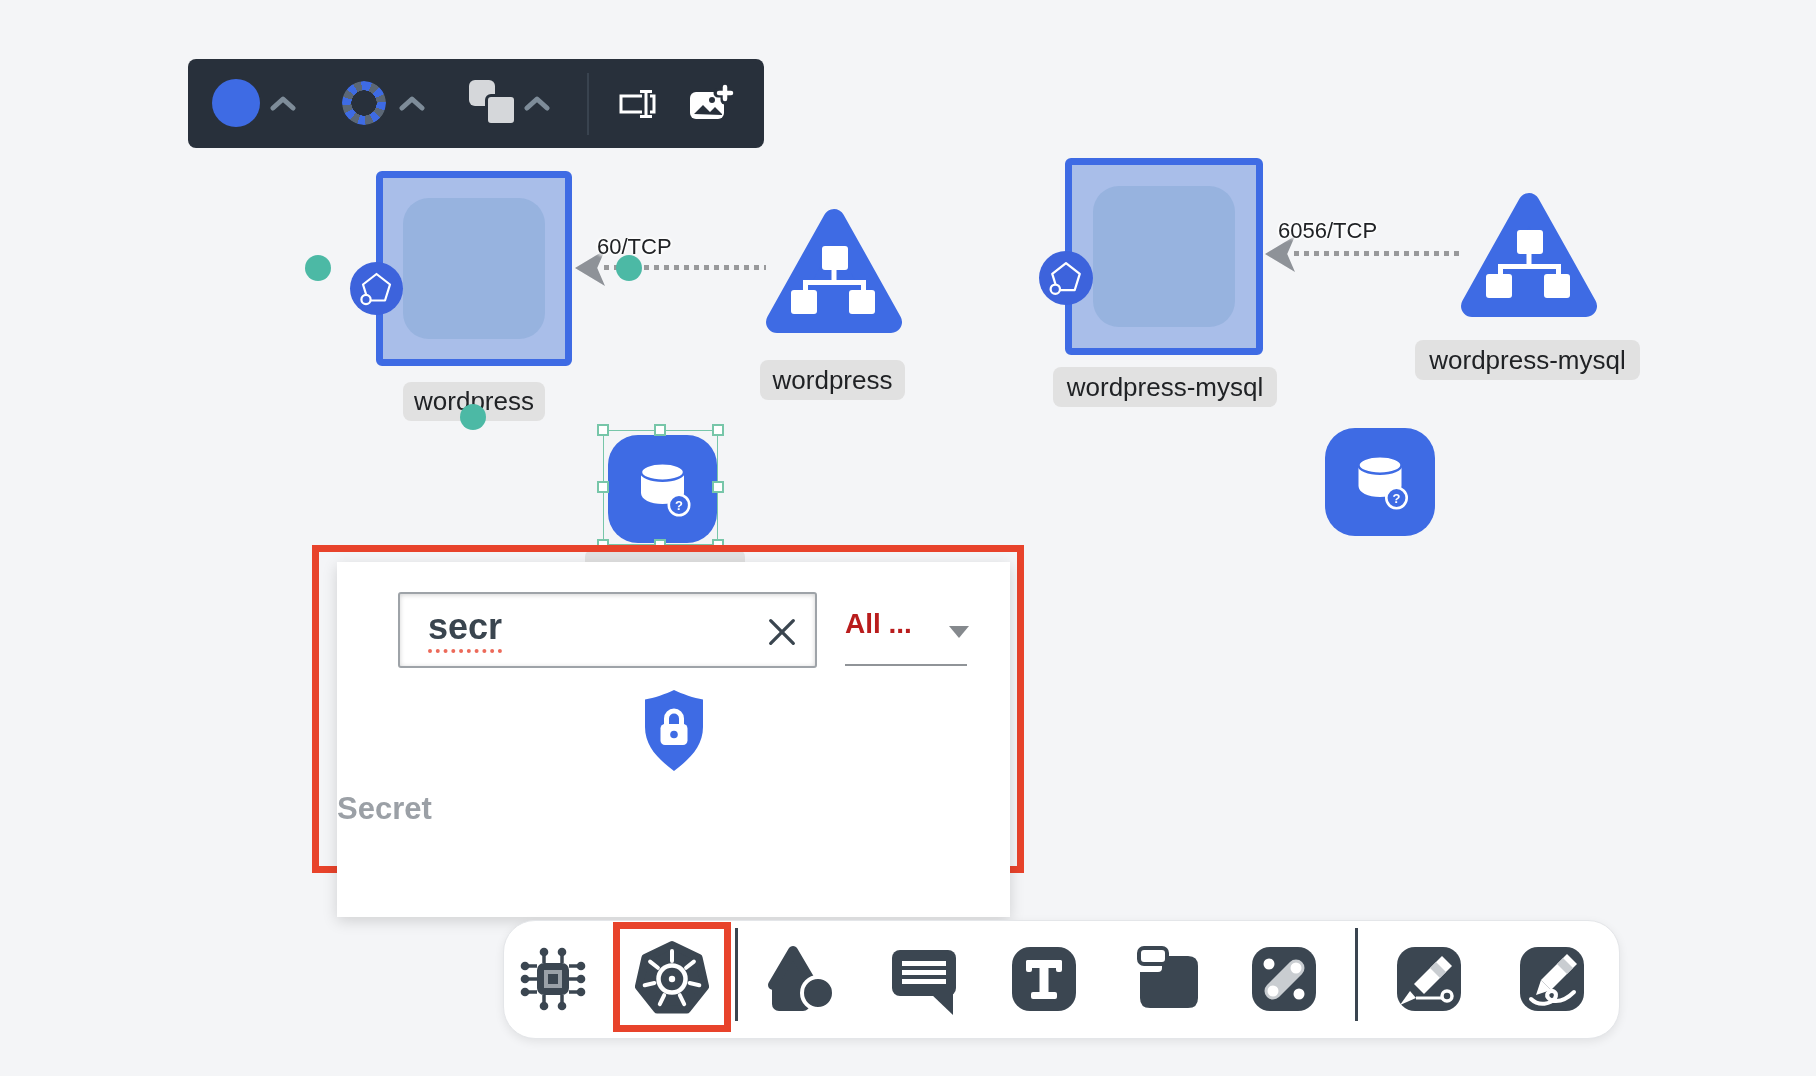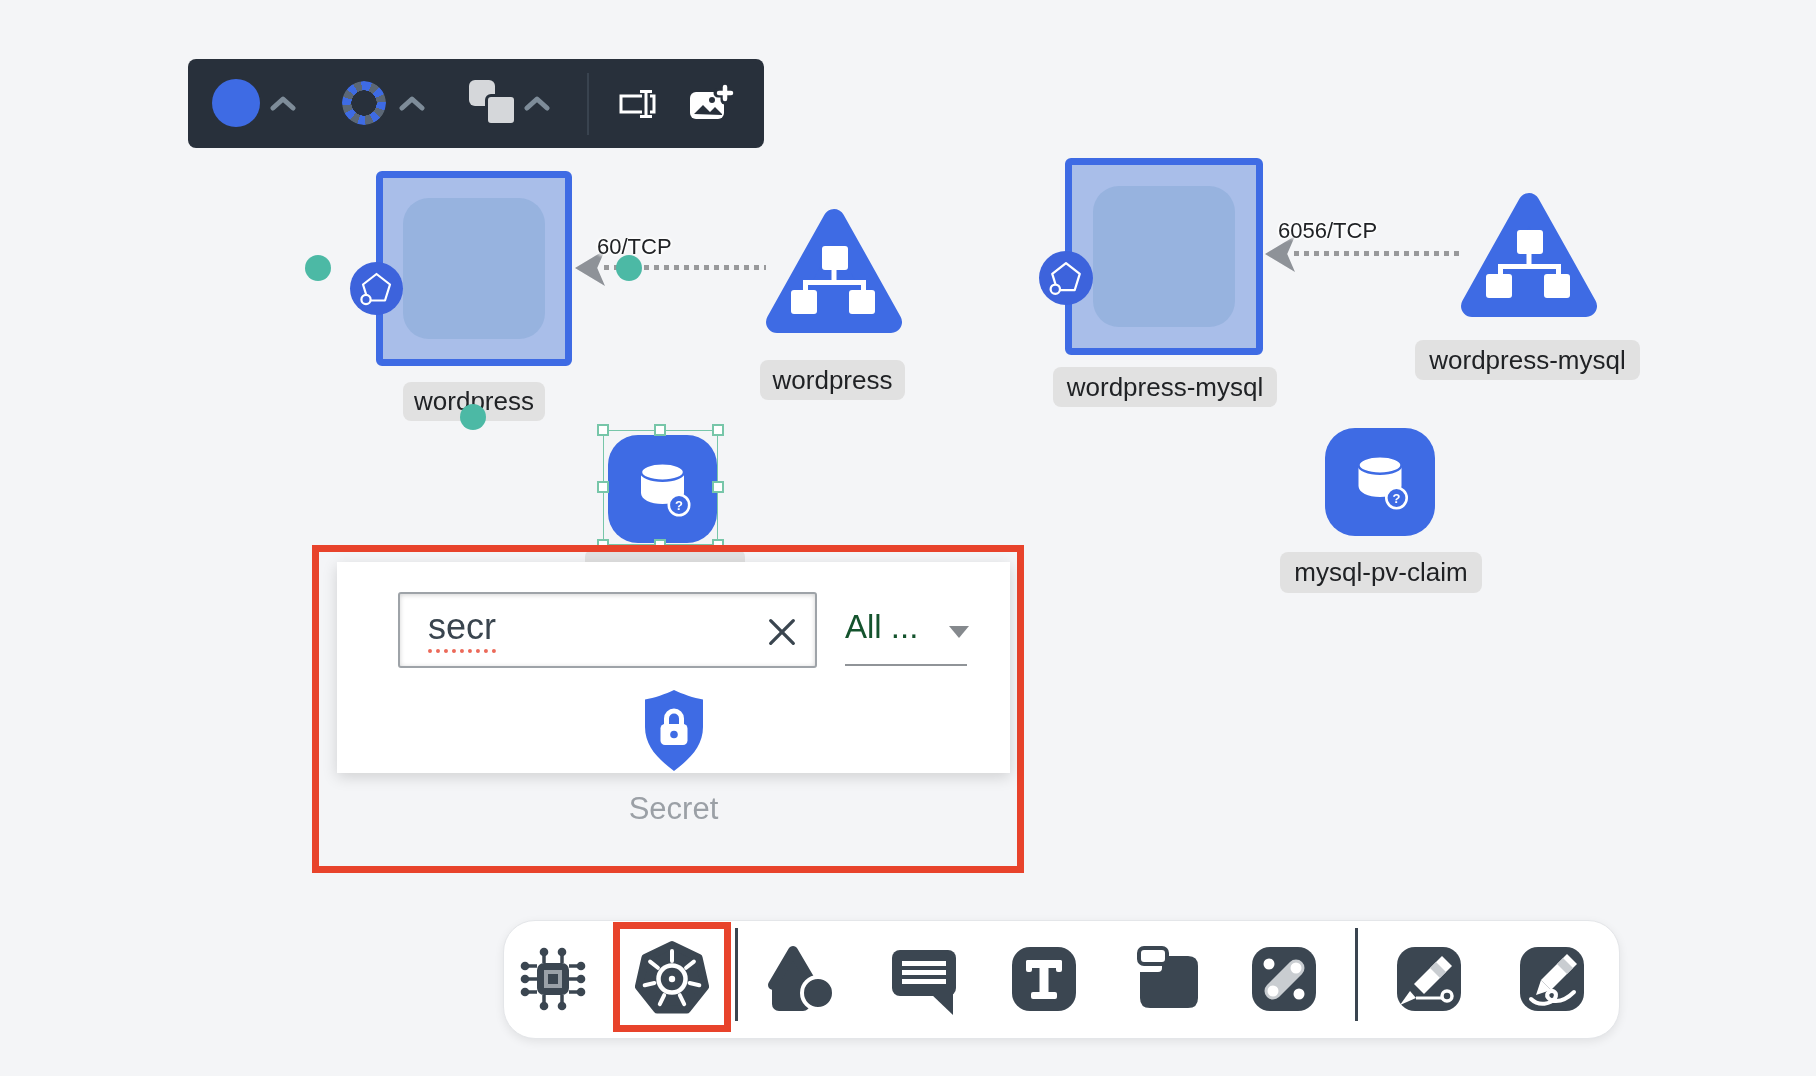--- a/index.html
+++ b/index.html
@@ -39,35 +39,35 @@
   svg{display:block;}
 
   
   .sel-rect{border:1.5px solid #77c6a9;z-index:6;}
   .handle{position:absolute;width:12px;height:12px;background:#fff;border:2px solid #77c6a9;z-index:7;box-sizing:border-box;}
   .occluded-label{background:#e1e1e1;border-radius:8px;z-index:18;}
 
   
   .popup{left:312px;top:545px;width:712px;height:328px;border:7px solid #e8432b;
     box-sizing:border-box;z-index:20;}
-  .panel{position:absolute;left:18px;top:10px;width:673px;height:211px;background:#fff;
-    box-shadow:0 4px 14px rgba(0,0,0,.15);}
+  .panel{position:absolute;left:18px;top:10px;width:673px;height:355px;background:#fff;
+    box-shadow:0 4px 14px rgba(0,0,0,.15);font-weight:bold;}
   .search-box{position:absolute;left:61px;top:30px;width:419px;height:76px;box-sizing:border-box;
     background:#fff;border:2px solid #9ea3a8;border-radius:3px;
     box-shadow:inset 0 1px 5px rgba(0,0,0,.18);display:flex;align-items:center;cursor:text;}
   .search-text{margin-left:28px;font-size:36px;color:#3a454f;
     border-bottom:4px dotted #ec6a5a;padding-bottom:2px;line-height:1.1;}
   .clear-btn{position:absolute;right:14px;top:19px;width:38px;height:38px;cursor:pointer;
     display:flex;align-items:center;justify-content:center;}
   .filter{position:absolute;left:508px;top:46px;width:126px;height:58px;cursor:pointer;}
-  .filter-text{font-size:33px;color:#14532d;}
+  .filter-text{font-size:28px;color:#b91c1c;}
   .filter-caret{position:absolute;right:2px;top:18px;width:0;height:0;
     border-left:10px solid transparent;border-right:10px solid transparent;border-top:12px solid #85898d;}
   .filter-underline{position:absolute;left:0;bottom:0;width:122px;height:2px;background:#909498;}
-  .result-tile{position:absolute;left:0;top:126px;width:673px;text-align:center;cursor:pointer;}
+  .result-tile{position:absolute;left:0;top:126px;width:673px;text-align:left;cursor:pointer;}
   .result-label{margin-top:18px;font-size:31px;color:#9ba0a6;}
 
   
   .dock{left:503px;top:920px;width:1115px;height:117px;background:#fff;border-radius:32px;
     border:1px solid #e4e6e9;box-shadow:0 3px 10px rgba(0,0,0,.08);z-index:30;}
   .dock .tool{position:absolute;top:18px;width:80px;height:80px;display:flex;
     align-items:center;justify-content:center;cursor:pointer;}
   .dock-divider{position:absolute;top:7px;width:3px;height:93px;background:#3a4550;}
   .active-box{position:absolute;left:109px;top:1px;width:118px;height:110px;
     border:7px solid #e8432b;box-sizing:border-box;pointer-events:none;}
@@ -186,21 +186,20 @@
   <div class="abs node-label" style="left:1415px;top:340px;width:225px;height:40px;">wordpress-mysql</div>
 
   <div class="abs squircle" style="left:1325px;top:428px;width:110px;height:108px;">
     <svg width="110" height="108" viewBox="0 0 109 108">
       <path d="M33 37 v21 c0 6.5 9.4 11 21.5 11 s21.5 -4.5 21.5 -11 V37 Z" fill="#fff"></path>
       <ellipse cx="54.5" cy="37" rx="21.5" ry="8.8" fill="#fff" stroke="#3e6be4" stroke-width="2.4"></ellipse>
       <circle cx="71" cy="70" r="10.2" fill="#3e6be4" stroke="#fff" stroke-width="2.6"></circle>
       <text x="71" y="74.5" text-anchor="middle" font-size="13" font-weight="bold" fill="#fff" font-family="Liberation Sans, sans-serif">?</text>
     </svg>
   </div>
-  <div class="abs node-label" style="left:1280px;top:552px;width:202px;height:41px;">mysql-pv-claim</div>
 
   <div class="abs squircle" style="left:608px;top:435px;width:109px;height:108px;">
     <svg width="109" height="108" viewBox="0 0 109 108">
       <path d="M33 37 v21 c0 6.5 9.4 11 21.5 11 s21.5 -4.5 21.5 -11 V37 Z" fill="#fff"></path>
       <ellipse cx="54.5" cy="37" rx="21.5" ry="8.8" fill="#fff" stroke="#3e6be4" stroke-width="2.4"></ellipse>
       <circle cx="71" cy="70" r="10.2" fill="#3e6be4" stroke="#fff" stroke-width="2.6"></circle>
       <text x="71" y="74.5" text-anchor="middle" font-size="13" font-weight="bold" fill="#fff" font-family="Liberation Sans, sans-serif">?</text>
     </svg>
   </div>
   <div class="abs sel-rect" style="left:603px;top:430px;width:115px;height:115px;box-sizing:border-box;"></div>

